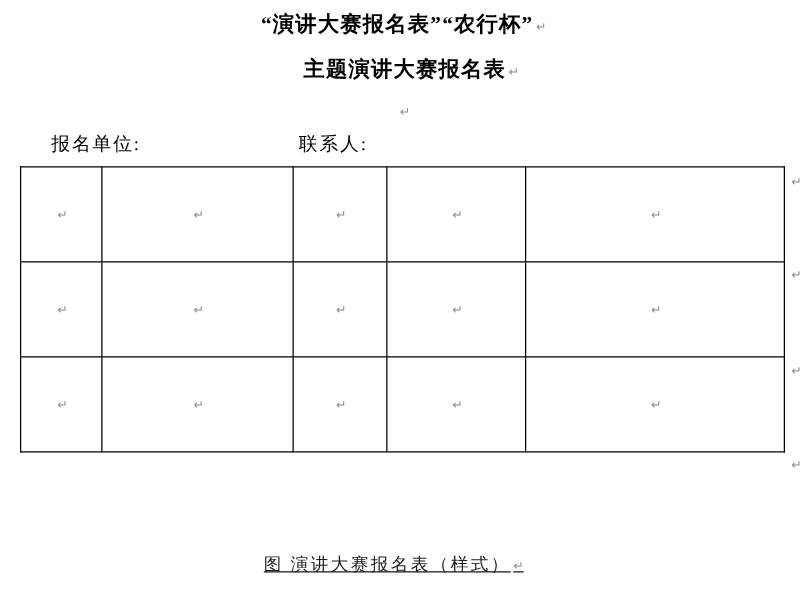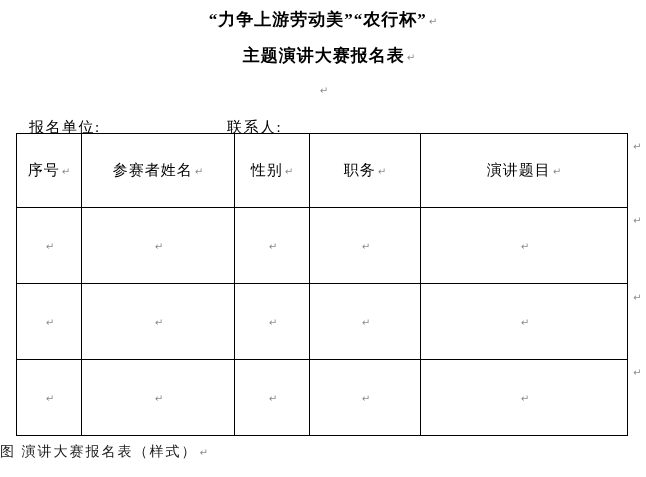--- a/index.html
+++ b/index.html
@@ -33,26 +33,25 @@
   }
   .title-1 { top: 8px; }
   .title-2 { top: 44px; margin-left: 12px; }
   .empty-para {
     position: absolute;
     top: 80px; left: 0; right: 0;
     text-align: center;
   }
   .info-line {
     position: absolute;
-    top: 106px; left: 4px; right: 0;
+    top: 106px; left: 16px; right: 0;
     height: 20px;
     font-size: 15px;
     letter-spacing: 1.5px;
     white-space: nowrap;
-    margin-top: 12px;
   }
   .info-org   { position: absolute; left: 25px;  top: 0; }
   .info-name  { position: absolute; left: 223px; top: 0; text-align: right; }
   .info-phone { position: absolute; left: 335px; top: 0; }
   .table-wrap {
     position: absolute;
     top: 133px;
     left: 16px;
     width: 611px;
   }
@@ -78,59 +77,54 @@
     width: 20px;
     text-align: left;
   }
   .rem-0 { top: 8px; }
   .rem-1 { top: 82px; }
   .rem-2 { top: 159px; }
   .rem-3 { top: 234px; }
   .caption {
     position: absolute;
     top: 443px; left: 0; right: 16px;
+    text-align: center;
     font-size: 14px;
     letter-spacing: 2px;
     color: #1a1a1a;
     white-space: nowrap;
+    text-decoration: underline;
   }
 </style>
 </head>
 <body>
 
 <div class="page">
 
-  <div class="title-line title-1"><span>“力争上游劳动美”“农行杯”</span><span class="mark">↵</span></div>
+  <div class="title-line title-1"><span>“演讲大赛报名表”“农行杯”</span><span class="mark">↵</span></div>
 
   <div class="title-line title-2"><span>主题演讲大赛报名表</span><span class="mark">↵</span></div>
 
   <div class="empty-para"><span class="mark">↵</span></div>
 
   <div class="info-line">
     <span class="info-org">报名单位:</span>
     <span class="info-name">联系人:</span>
   </div>
 
   <div class="table-wrap">
     <table class="reg-table">
       <colgroup>
         <col style="width:65px">
           <col style="width:153px">
           <col style="width:75px">
           <col style="width:111px">
           <col style="width:207px">
       </colgroup>
       <tbody>
-          <tr class="header-row">
-        <th><span>序号</span><span class="mark">↵</span></th>
-        <th><span>参赛者姓名</span><span class="mark">↵</span></th>
-        <th><span>性别</span><span class="mark">↵</span></th>
-        <th><span>职务</span><span class="mark">↵</span></th>
-        <th><span>演讲题目</span><span class="mark">↵</span></th>
-      </tr>
       <tr class="body-row">
         <td><span class="mark">↵</span></td>
         <td><span class="mark">↵</span></td>
         <td><span class="mark">↵</span></td>
         <td><span class="mark">↵</span></td>
         <td><span class="mark">↵</span></td>
       </tr>
       <tr class="body-row">
         <td><span class="mark">↵</span></td>
         <td><span class="mark">↵</span></td>

